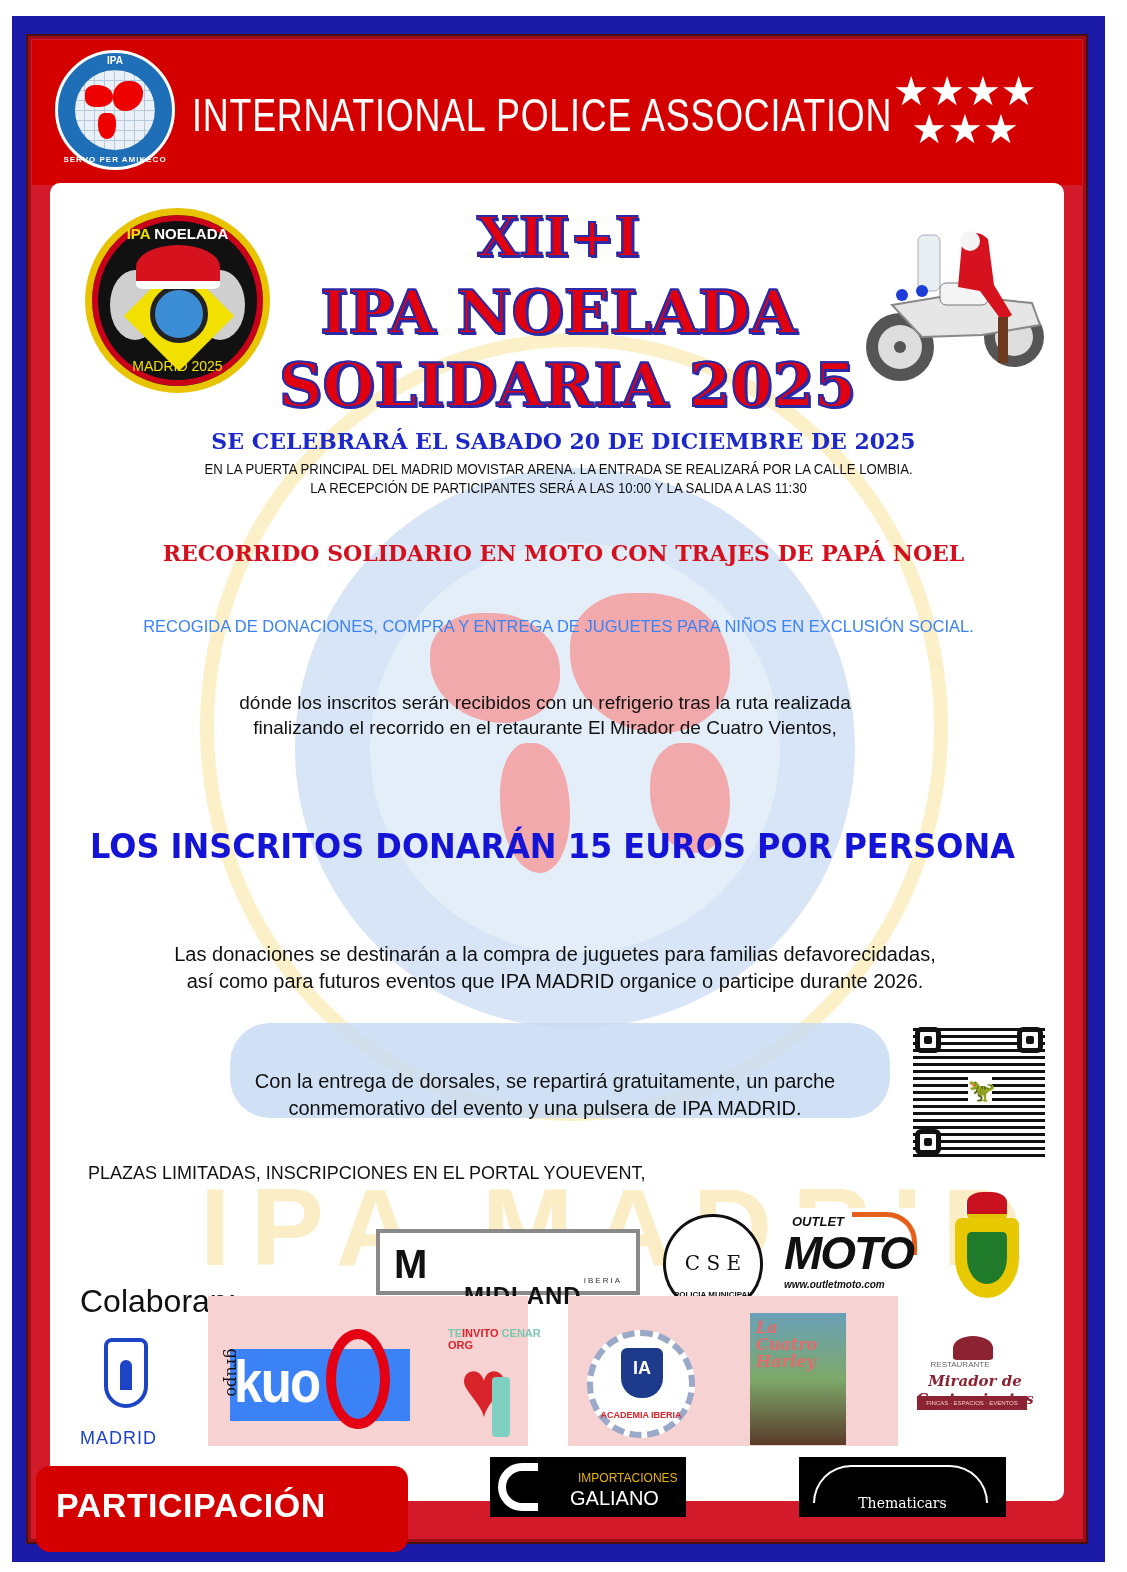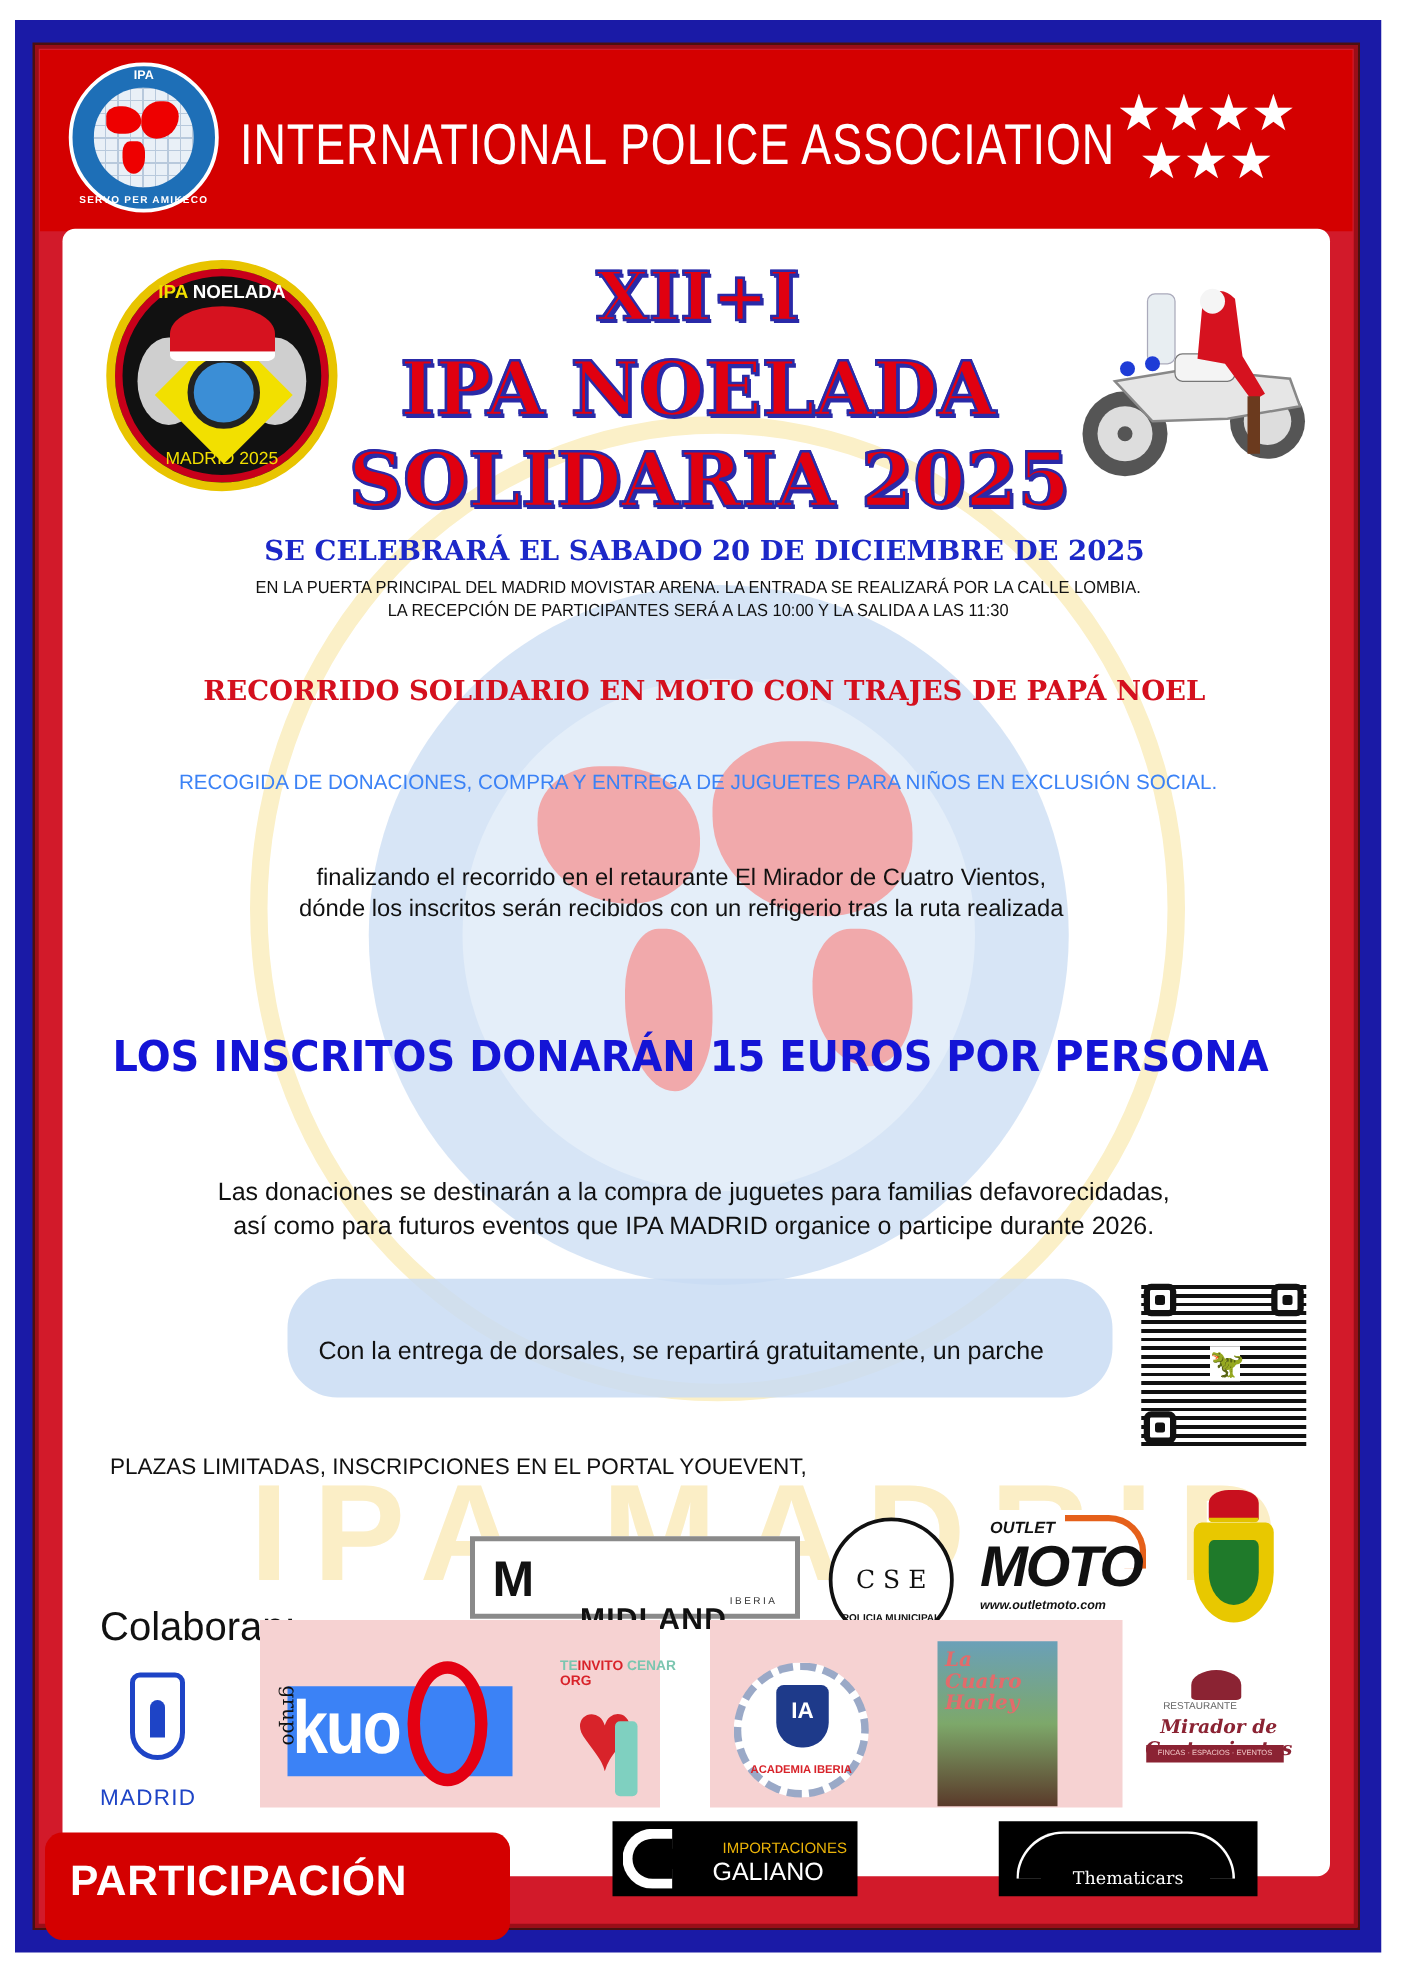--- a/index.html
+++ b/index.html
@@ -189,33 +189,34 @@
 </svg>
 
 <div class="date-line">SE CELEBRARÁ EL SABADO 20 DE DICIEMBRE DE 2025</div>
 <div class="small-line s1">EN LA PUERTA PRINCIPAL DEL MADRID MOVISTAR ARENA. LA ENTRADA SE REALIZARÁ POR LA CALLE LOMBIA.</div>
 <div class="small-line s2">LA RECEPCIÓN DE PARTICIPANTES SERÁ A LAS 10:00 Y LA SALIDA A LAS 11:30</div>
 
 <div class="ride-line">RECORRIDO SOLIDARIO EN MOTO CON TRAJES DE PAPÁ NOEL</div>
 <div class="collect-line">RECOGIDA DE DONACIONES, COMPRA Y ENTREGA DE JUGUETES PARA NIÑOS EN EXCLUSIÓN SOCIAL.</div>
 
 <div class="route">
+  <div>dónde los inscritos serán recibidos con un refrigerio tras la ruta realizada</div>
   <div>finalizando el recorrido en el retaurante El Mirador de Cuatro Vientos,</div>
-  <div>dónde los inscritos serán recibidos con un refrigerio tras la ruta realizada</div>
 </div>
 
 <div class="donate">LOS INSCRITOS DONARÁN 15 EUROS POR PERSONA</div>
 
 <div class="dest">
   <div>Las donaciones se destinarán a la compra de juguetes para familias defavorecidadas,</div>
   <div>así como para futuros eventos que IPA MADRID organice o participe  durante 2026.</div>
 </div>
 
 <div class="dorsal">
   <div>Con la entrega de dorsales, se repartirá gratuitamente, un parche</div>
+  <div>conmemorativo del evento y una pulsera de IPA MADRID.</div>
 </div>
 
 <div class="qr">
   <div class="finder" style="left:2px;top:2px;"></div>
   <div class="finder" style="right:2px;top:2px;"></div>
   <div class="finder" style="left:2px;bottom:2px;"></div>
   <div class="dino">🦖</div>
 </div>
 
 <div class="plazas">PLAZAS LIMITADAS, INSCRIPCIONES EN EL PORTAL YOUEVENT,</div>

